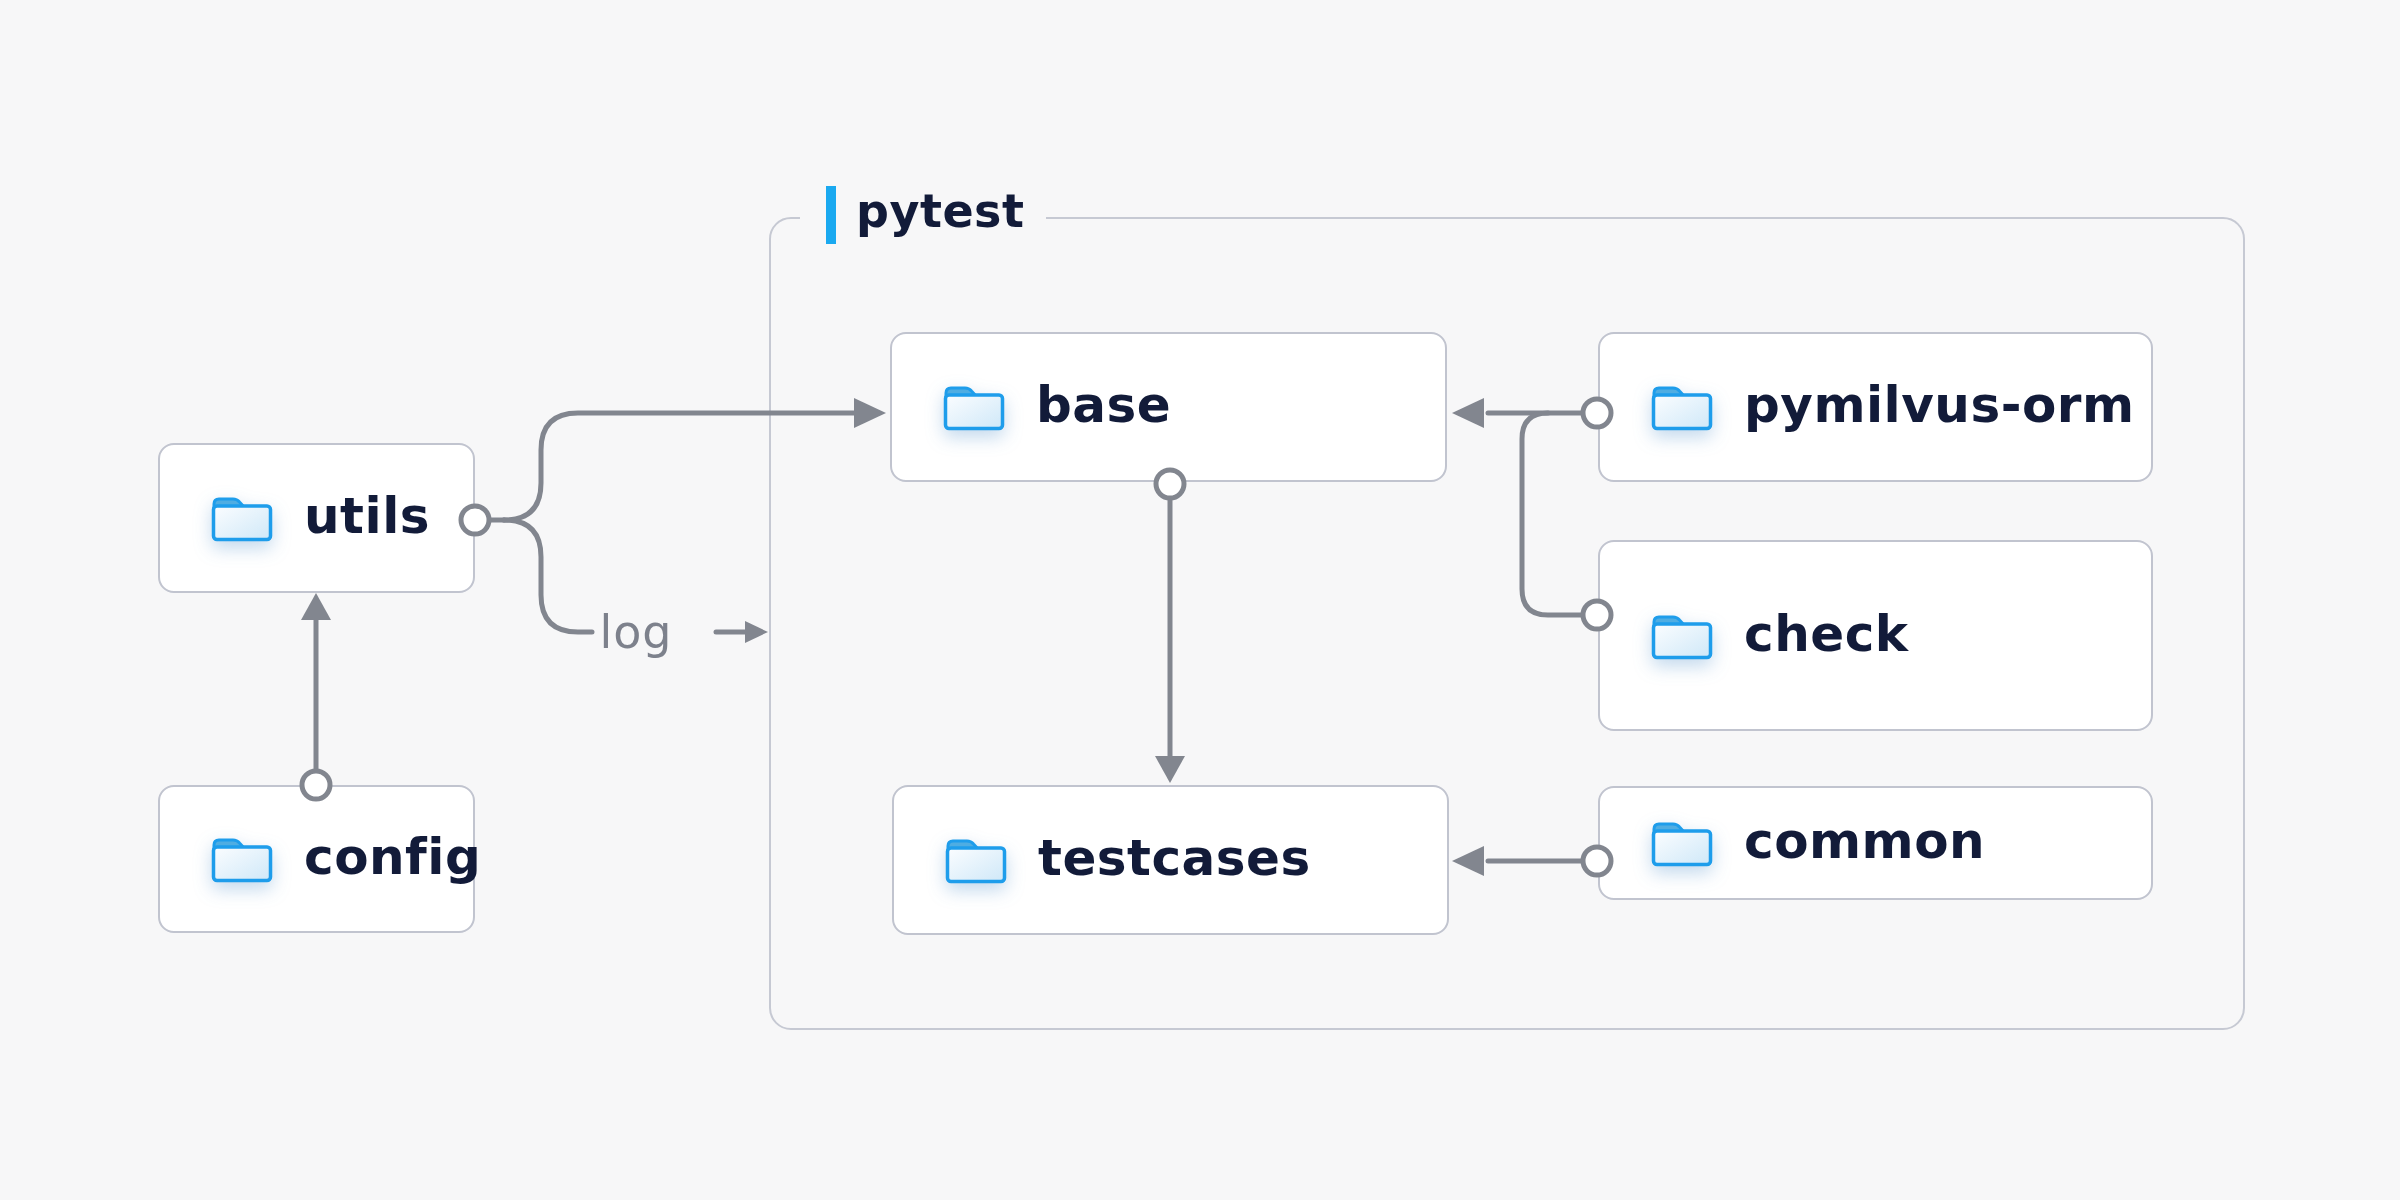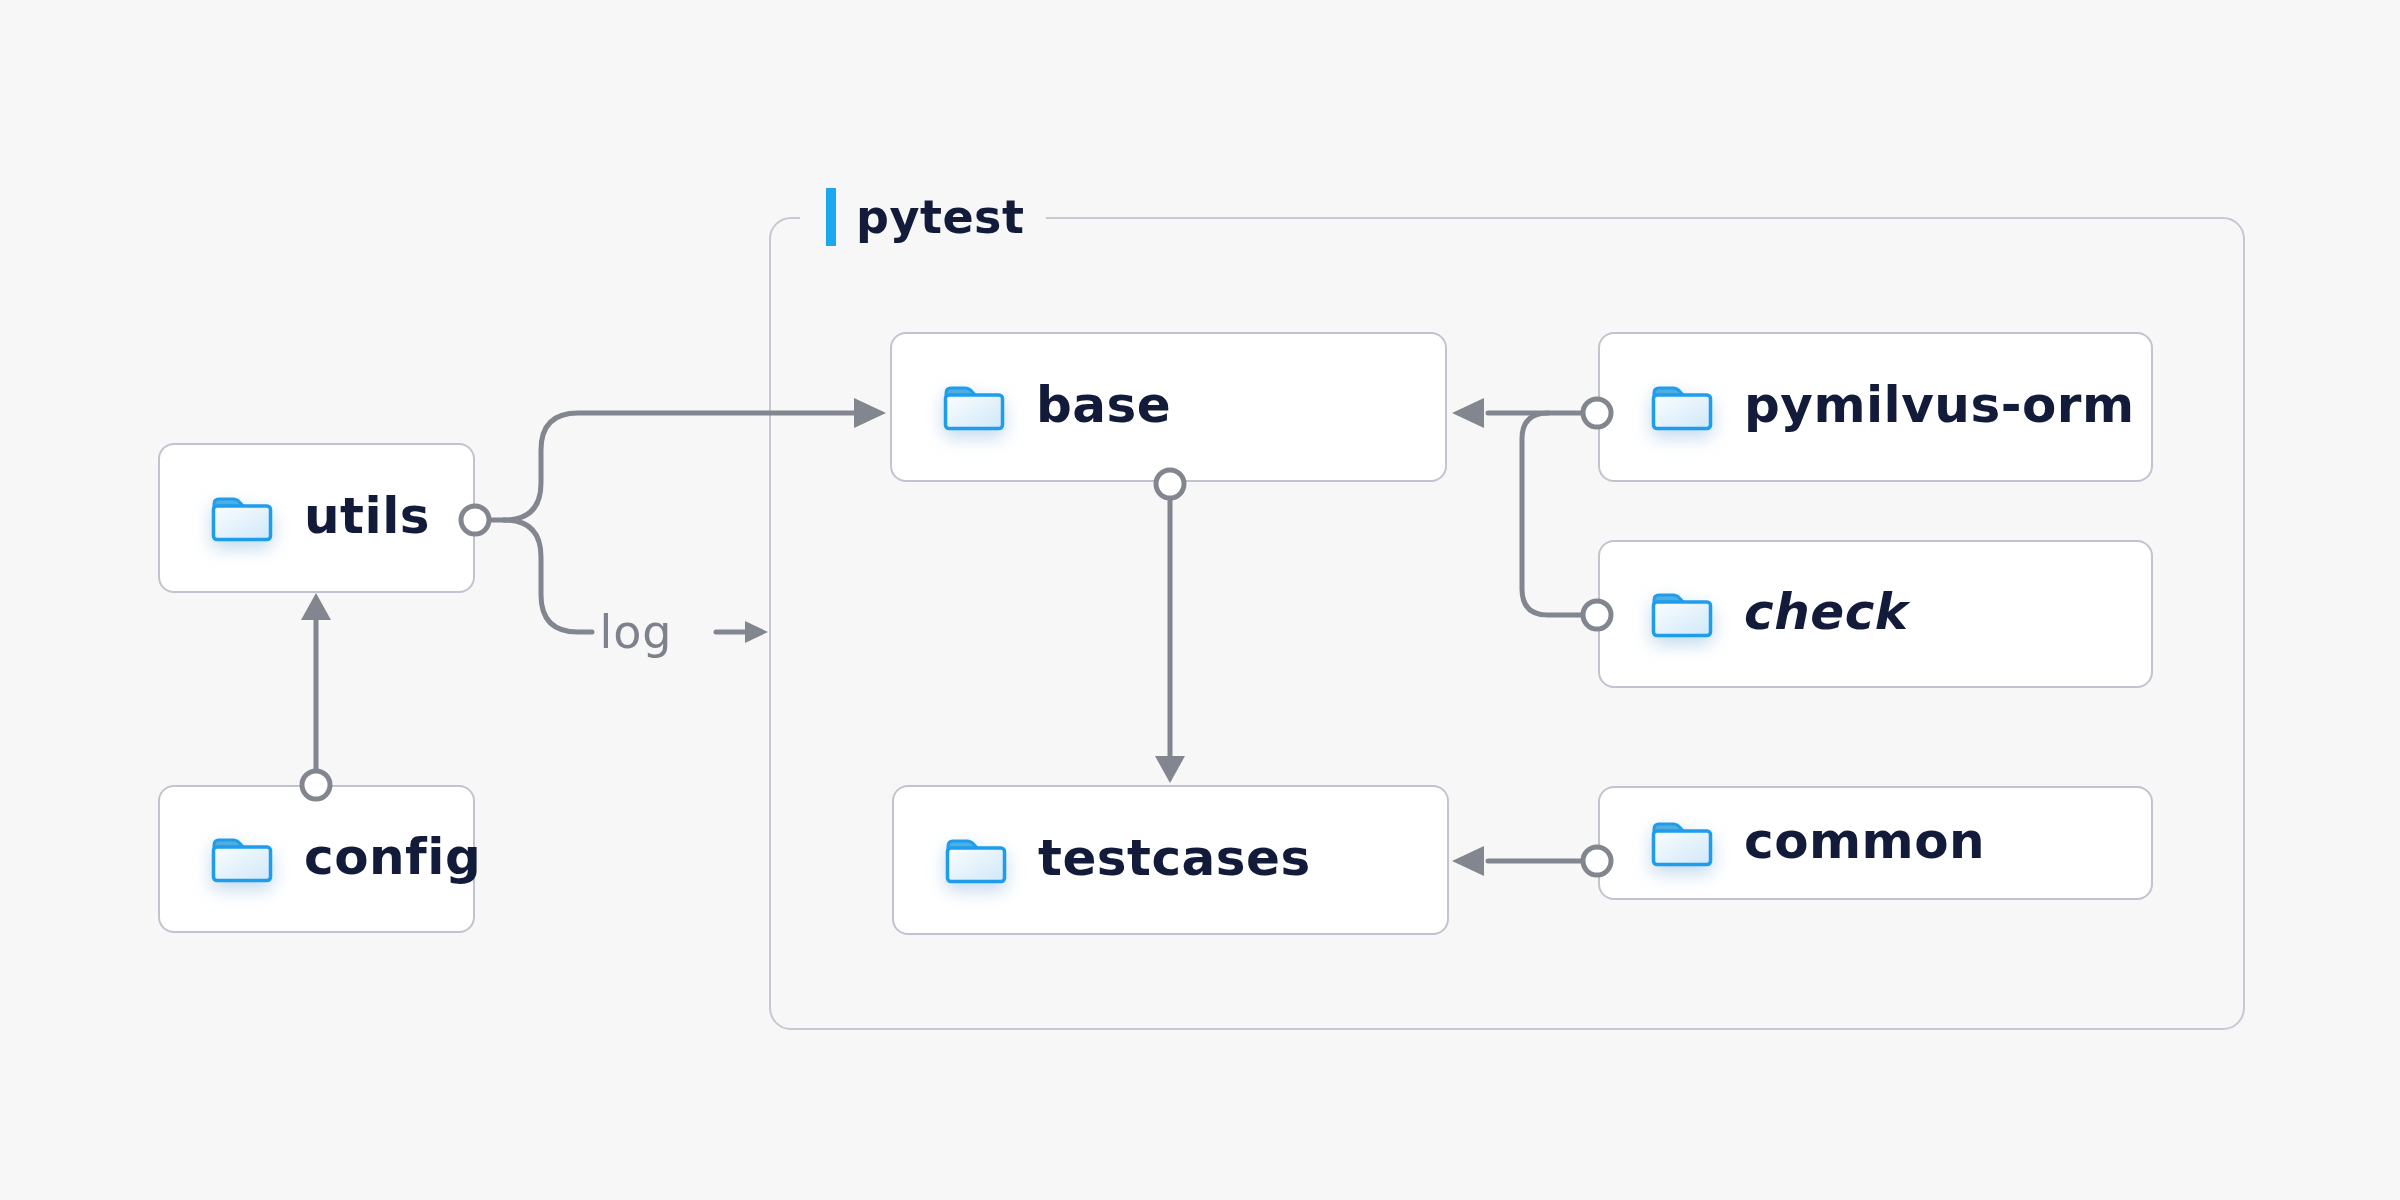--- a/index.html
+++ b/index.html
@@ -20,21 +20,21 @@
     font-family:"DejaVu Sans","Liberation Sans",sans-serif;
     color:var(--navy);
   }
   .group-box{
     position:absolute;left:769px;top:217px;width:1476px;height:813px;
     border:2px solid var(--container-border);border-radius:22px;
     box-sizing:border-box;background:transparent;
   }
   .group-label{
     position:absolute;left:800px;top:186px;height:60px;
-    display:flex;align-items:flex-end;gap:20px;
+    display:flex;align-items:flex-start;gap:20px;
     padding:0 22px 0 26px;background:var(--bg);
   }
   .group-label .bar{
     width:10px;height:58px;background:var(--accent);flex:0 0 auto;
   }
   .group-label .text{
     font-size:46px;font-weight:bold;letter-spacing:0.5px;color:var(--navy);
     transform:translateY(-2px);
   }
   .node{
@@ -118,21 +118,21 @@
   </div>
 
   <div class="node" style="left:1598px;top:332px;width:555px;height:150px;">
     <svg class="folder-icon" viewBox="0 0 68 52">
       <path d="M6 24 V12 Q6 7 11 7 H25 Q29 7 31.5 10 L36 15 V24 Z" fill="var(--folder-tab)" stroke="var(--folder-stroke)" stroke-width="3" stroke-linejoin="round"></path>
       <rect x="5.5" y="14" width="57" height="33.5" rx="3.5" fill="url(#folderGrad)" stroke="var(--folder-stroke)" stroke-width="3.5"></rect>
     </svg>
     <span class="label">pymilvus-orm</span>
   </div>
 
-  <div class="node" style="left:1598px;top:540px;width:555px;height:148px;font-style:italic;">
+  <div class="node" style="left:1598px;top:540px;width:555px;height:191px;">
     <svg class="folder-icon" viewBox="0 0 68 52">
       <path d="M6 24 V12 Q6 7 11 7 H25 Q29 7 31.5 10 L36 15 V24 Z" fill="var(--folder-tab)" stroke="var(--folder-stroke)" stroke-width="3" stroke-linejoin="round"></path>
       <rect x="5.5" y="14" width="57" height="33.5" rx="3.5" fill="url(#folderGrad)" stroke="var(--folder-stroke)" stroke-width="3.5"></rect>
     </svg>
     <span class="label">check</span>
   </div>
 
   <div class="node" style="left:1598px;top:786px;width:555px;height:114px;">
     <svg class="folder-icon" viewBox="0 0 68 52">
       <path d="M6 24 V12 Q6 7 11 7 H25 Q29 7 31.5 10 L36 15 V24 Z" fill="var(--folder-tab)" stroke="var(--folder-stroke)" stroke-width="3" stroke-linejoin="round"></path>

